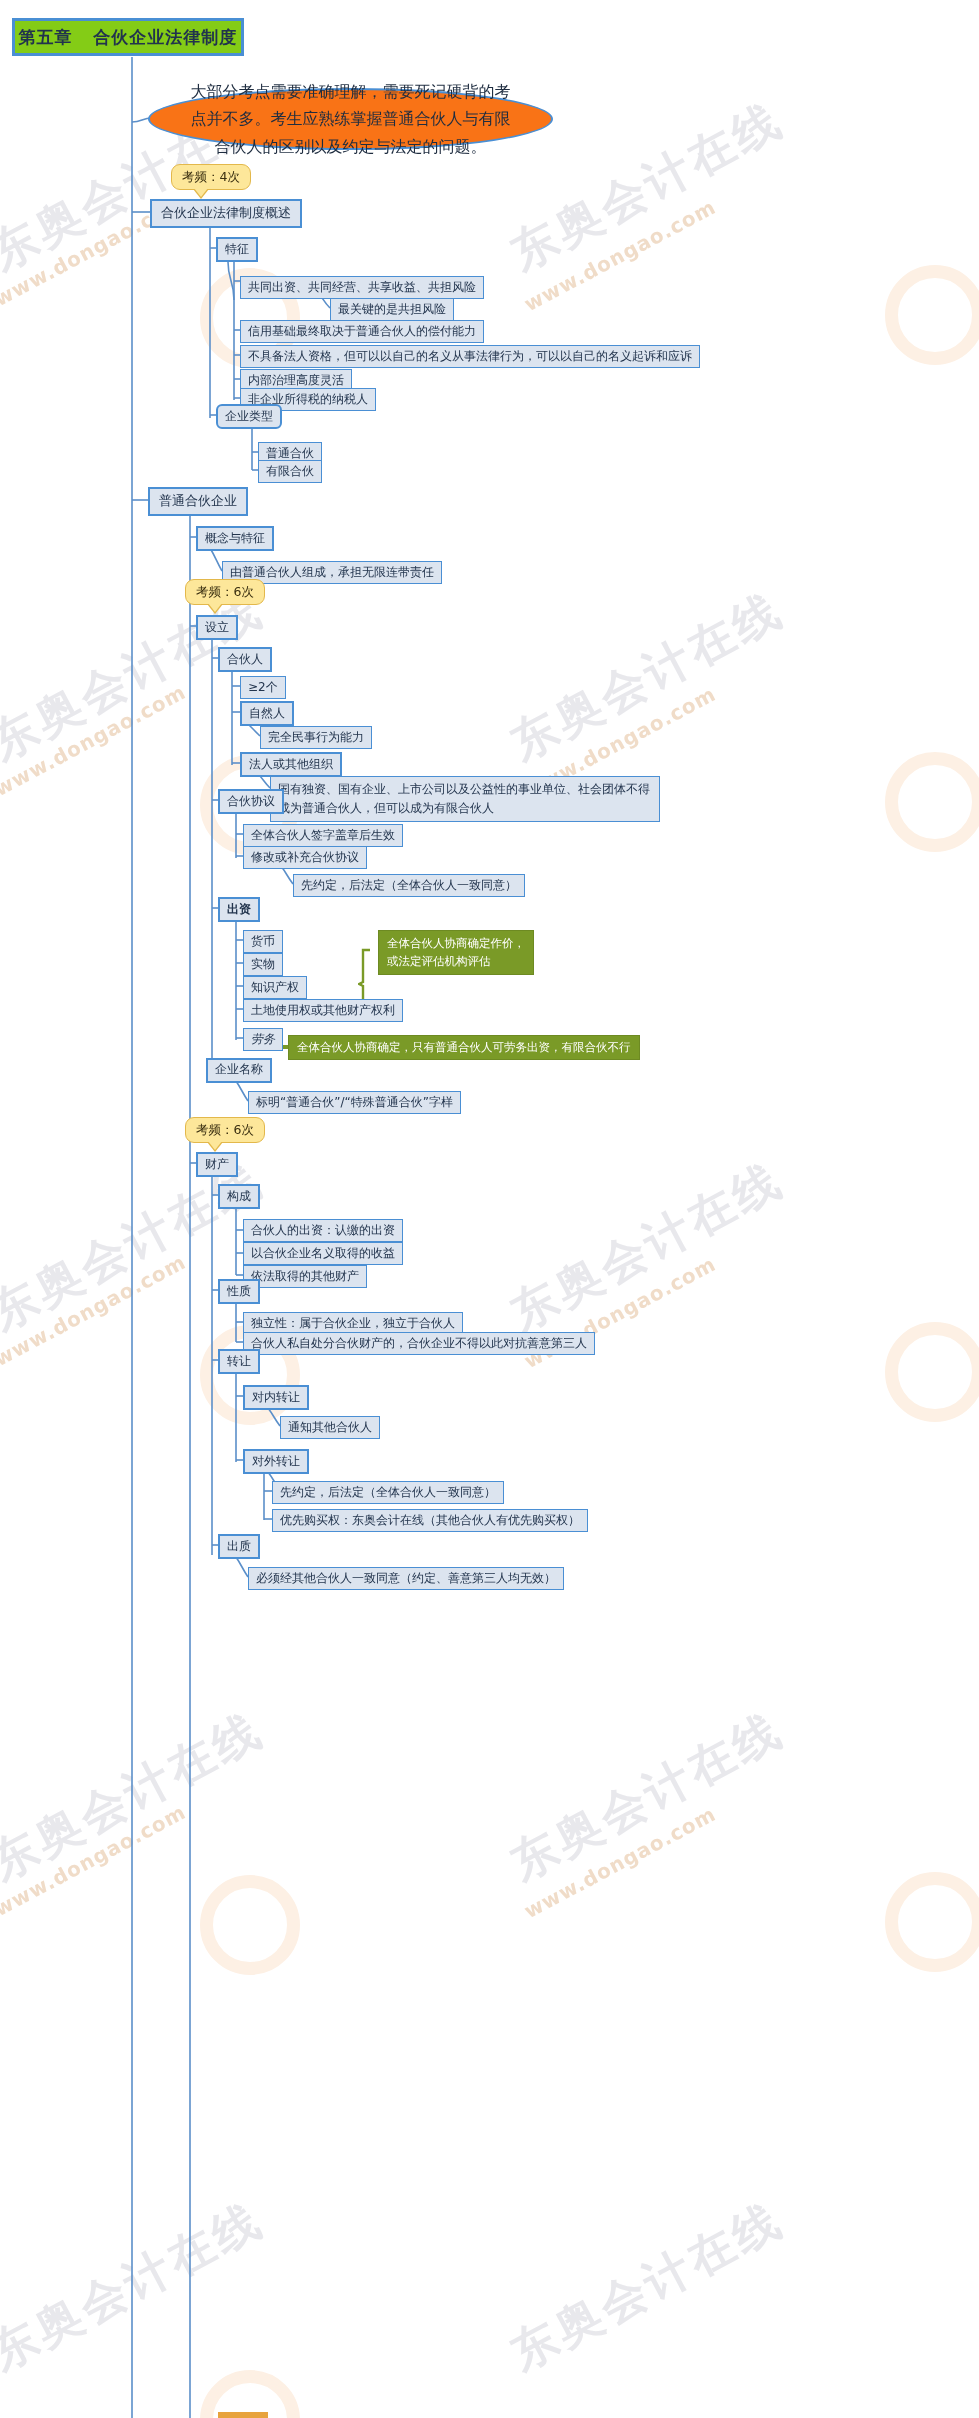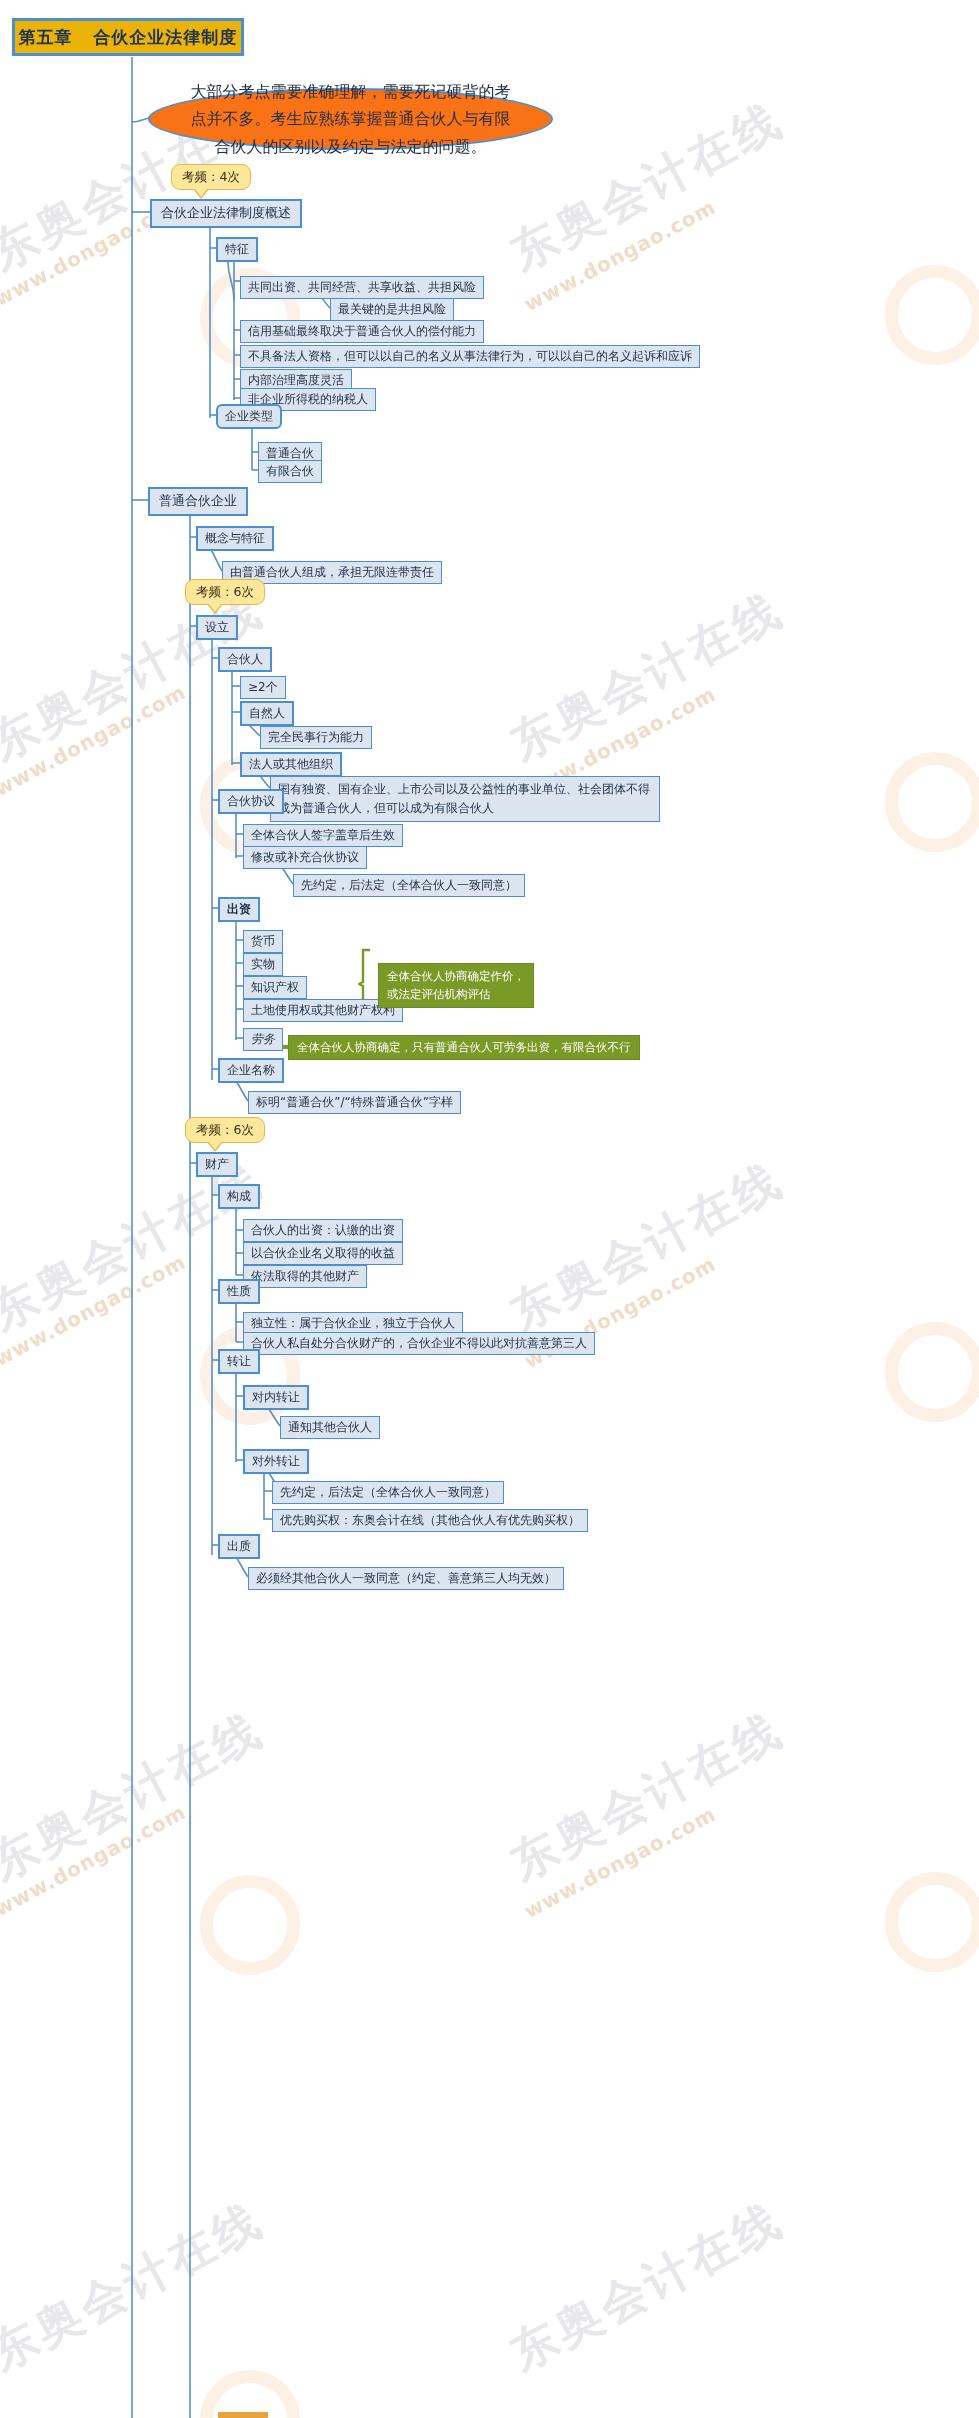--- a/index.html
+++ b/index.html
@@ -24,21 +24,21 @@
          pointer-events:none;}
 
   
   .node{position:absolute;z-index:3;box-sizing:border-box;
         display:flex;align-items:center;
         font-size:12px;line-height:1.45;color:#2c2c2c;white-space:pre;}
 
   
   .root{
     left:12px;top:18px;width:232px;height:38px;
-    background:#eab308;border:3px solid #4a8fd4;
+    background:#84cc16;border:3px solid #4a8fd4;
     justify-content:center;
     font-size:17px;font-weight:bold;color:#21334d;letter-spacing:1px;
   }
 
   
   .ellipse{
     left:148px;top:88px;width:405px;height:62px;
     background:#f97316;border:2px solid #4a8fd4;border-radius:50%;
     display:flex;align-items:center;justify-content:center;
     text-align:center;font-size:16px;color:#1f2d40;white-space:normal;
@@ -249,27 +249,27 @@
 <div class="node b thick" style="left:218px;top:897px;font-weight:bold;">出资</div>
 <div class="node b" style="left:243px;top:930px;">货币</div>
 <div class="node b" style="left:243px;top:953px;">实物</div>
 <div class="node b" style="left:243px;top:976px;">知识产权</div>
 <div class="node b" style="left:243px;top:999px;">土地使用权或其他财产权利</div>
 <div class="node b" style="left:243px;top:1028px;font-style:italic;">劳务</div>
 
 <svg class="bracket" style="left:358px;top:948px;" width="14" height="72" viewBox="0 0 14 72">
   <path d="M12,2 L5,2 L5,34 L1,36 L5,38 L5,70 L12,70" fill="none" stroke="#7a9a27" stroke-width="2.4"></path>
 </svg>
-<div class="node green" style="left:378px;top:963px;white-space:pre-line;line-height:1.6;font-family:Liberation Serif, serif;">全体合伙人协商确定作价，
+<div class="node green" style="left:378px;top:930px;white-space:pre-line;line-height:1.6;font-family:Liberation Serif, serif;">全体合伙人协商确定作价，
 或法定评估机构评估</div>
 
 <div style="position:absolute;left:268px;top:1045px;width:20px;height:4px;background:#7a9a27;z-index:2;"></div>
 <div class="node green" style="left:288px;top:1035px;">全体合伙人协商确定，只有普通合伙人可劳务出资，有限合伙不行</div>
 
-<div class="node b thick" style="left:218px;top:1058px;">企业名称</div>
+<div class="node b thick" style="left:206px;top:1058px;font-family:Liberation Mono, monospace;">企业名称</div>
 <div class="node b" style="left:248px;top:1091px;">标明“普通合伙”/“特殊普通合伙”字样</div>
 
 <div class="node flag" style="left:185px;top:1117px;">考频：6次</div>
 
 <div class="node b thick" style="left:196px;top:1152px;">财产</div>
 
 <div class="node b thick" style="left:218px;top:1184px;">构成</div>
 <div class="node b" style="left:243px;top:1219px;">合伙人的出资：认缴的出资</div>
 <div class="node b" style="left:243px;top:1242px;">以合伙企业名义取得的收益</div>
 <div class="node b" style="left:243px;top:1265px;">依法取得的其他财产</div>

